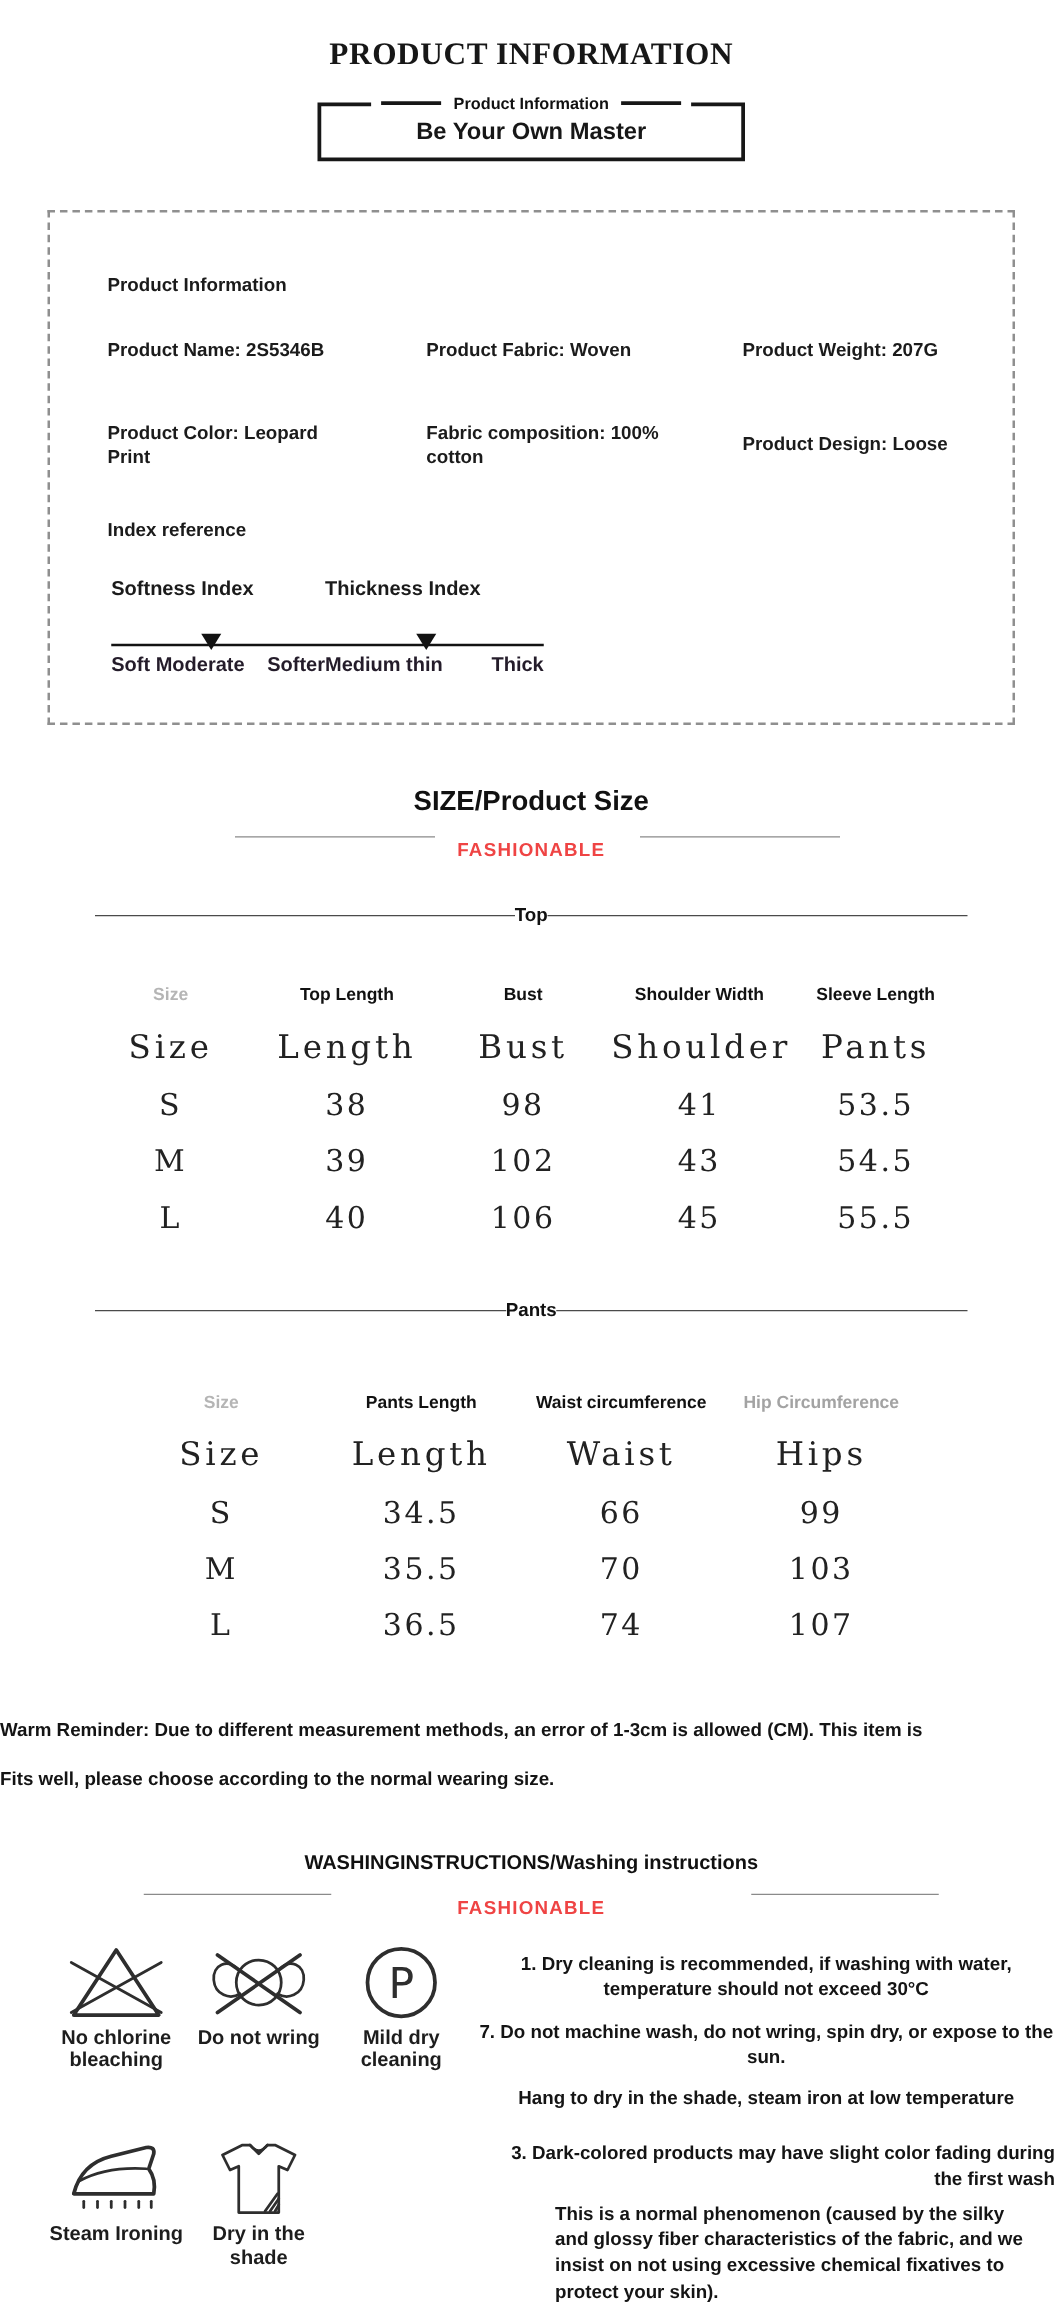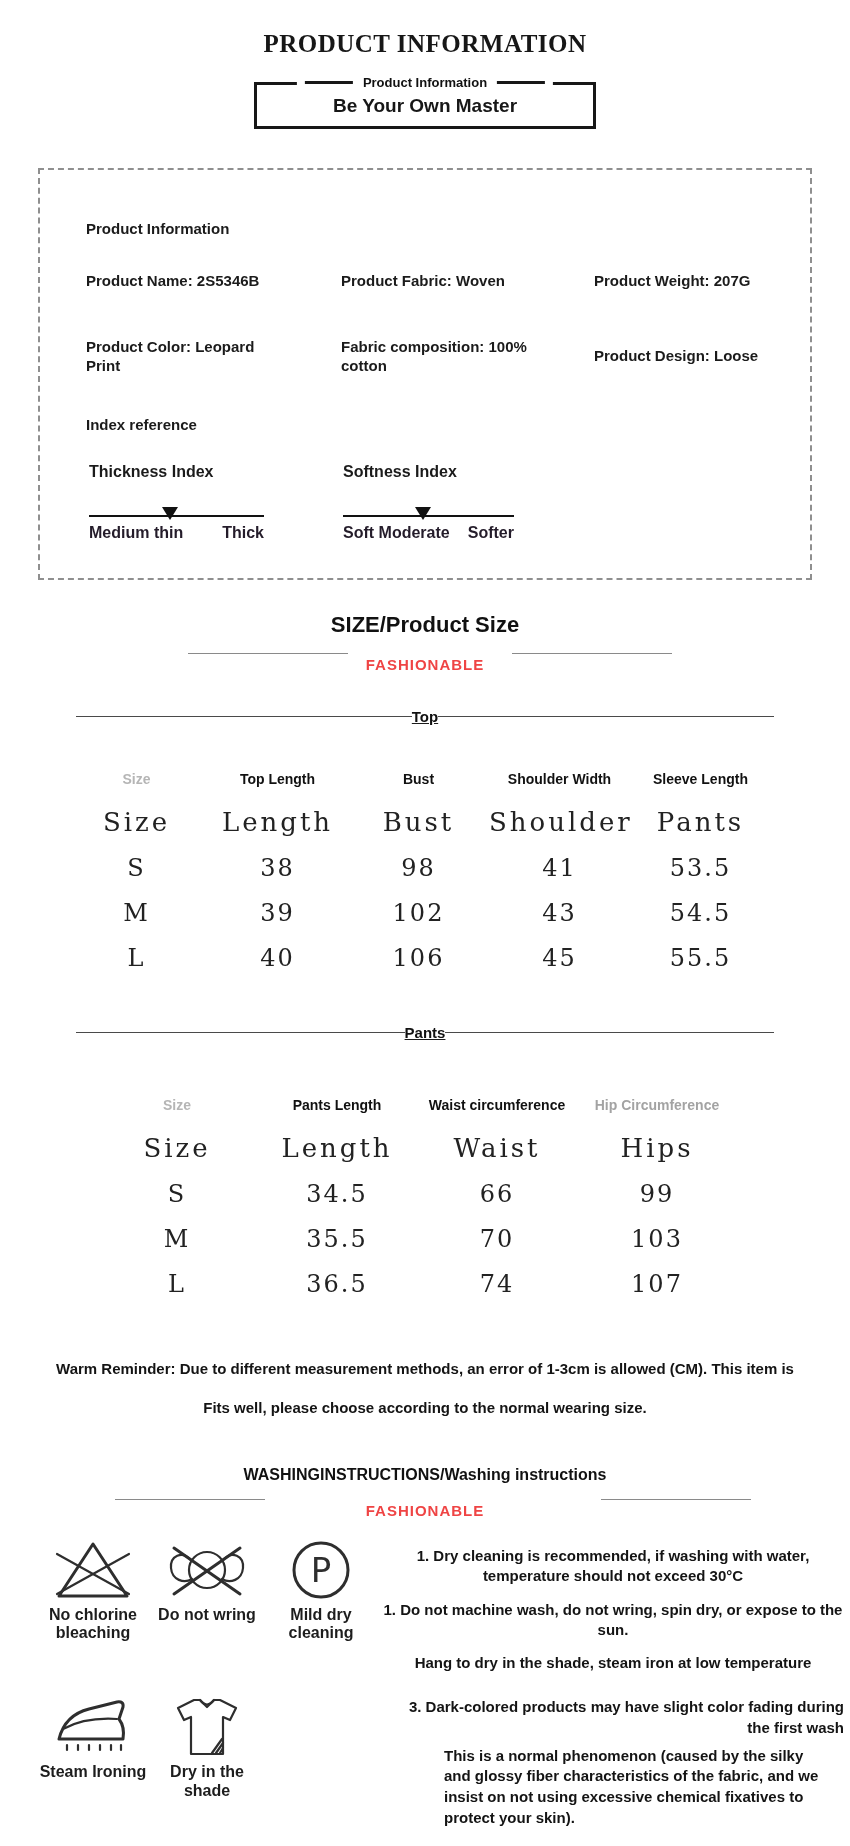--- a/index.html
+++ b/index.html
@@ -59,43 +59,43 @@
   }
   .slider-labels {
     display:flex; justify-content:space-between; align-items:baseline;
     margin-top:7px;
   }
   .lab-strong { font-size:16px; font-weight:700; color:#241c2a; }
   .lab-big { font-size:17px; font-weight:700; color:#241c2a; }
   .lab-dim { font-size:13px; font-weight:700; color:#7d7d7d; }
 
   
-  .size-title { margin-top:32px; text-align:center; font-size:22px; font-weight:700; color:#111; }
+  .size-title { margin-top:48px; text-align:center; font-size:22px; font-weight:700; color:#111; }
   .sub-row { position:relative; height:34px; margin-top:6px; }
   .sub-row .line { position:absolute; top:9px; height:0; border-top:1px solid #8a8a8a; width:160px; }
   .sub-row .line.l { left:188px; } .sub-row .line.r { right:178px; }
   .sub-row.washing .line { width:150px; }
   .sub-row.washing .line.l { left:115px; } .sub-row.washing .line.r { right:99px; }
   .fashionable {
     padding-top:12px; text-align:center; font-size:15px; font-weight:700;
     letter-spacing:1px; color:#ef4444;
   }
-  .divider { display:flex; align-items:center; margin:30px 76px 0;text-decoration:underline; }
+  .divider { display:flex; align-items:center; margin:30px 76px 0; }
   .divider .dline { flex:1; border-top:1px solid #4a4a4a; }
   .divider .dlabel { font-size:15px; font-weight:700; color:#111; }
 
   .grid5 { margin:0 0 0 66px; width:705px; display:grid; grid-template-columns:repeat(5,141px); text-align:center; }
   .grid4 { margin:0 0 0 97px; width:642px; display:grid; grid-template-columns:repeat(4,160px); text-align:center; }
   .thead { margin-top:46px; font-size:14px; font-weight:700; color:#111; }
   .thead .dim { color:#b5b5b5; }
   .thead .dim2 { color:#a3a3a3; }
   .tsub { margin-top:20px; font-family:"DejaVu Serif", serif; font-size:26px; letter-spacing:3px; color:#222; }
   .trow { margin-top:17px; font-family:"DejaVu Serif", serif; font-size:24px; letter-spacing:2px; color:#222; }
 
-  .reminder { margin-top:62px; text-align:center; font-size:15px; font-weight:700; color:#141414; }
+  .reminder { margin-top:62px; text-align:left; font-size:15px; font-weight:700; color:#141414; }
   .reminder-2 { margin-top:22px; }
 
   
   .washing-title { margin-top:50px; text-align:center; font-size:16px; font-weight:700; color:#111; }
   .wash-row { display:flex; margin:14px 0 0 36px; }
   .wash-row.second { margin-top:22px; }
   .icon-zone { width:342px; display:flex; }
   .icon-cell { width:114px; text-align:center; }
   .icon-cell svg { display:block; margin:0 auto; }
   .icon-label { margin-top:4px; font-size:16px; font-weight:700; line-height:1.15; color:#1d1d1d; }
@@ -129,40 +129,40 @@
       <div>Product Name: 2S5346B</div>
       <div>Product Fabric: Woven</div>
       <div>Product Weight: 207G</div>
       <div>Product Color: Leopard Print</div>
       <div>Fabric composition: 100% cotton</div>
       <div>Product Design: Loose</div>
     </div>
     <div class="index-heading">Index reference</div>
 
     <div class="sliders">
+      <div class="slider-col c3">
+        <div class="slider-title">Softness Index</div>
+        <div class="track">
+          <div class="marker" style="left: 47%;"></div>
+        </div>
+        <div class="slider-labels">
+          <span class="lab-strong">Soft Moderate</span>
+          <span class="lab-strong">Softer</span>
+        </div>
+      </div>
       <div class="slider-col c2">
         <div class="slider-title">Thickness Index</div>
         <div class="track">
           <div class="marker" style="left: 46%;"></div>
         </div>
         <div class="slider-labels">
           <span class="lab-strong">Medium thin</span>
           <span class="lab-strong">Thick</span>
         </div>
       </div>
-      <div class="slider-col c3">
-        <div class="slider-title">Softness Index</div>
-        <div class="track">
-          <div class="marker" style="left: 47%;"></div>
-        </div>
-        <div class="slider-labels">
-          <span class="lab-strong">Soft Moderate</span>
-          <span class="lab-strong">Softer</span>
-        </div>
-      </div>
     </div>
   </div>
 
   <div class="size-title">SIZE/Product Size</div>
   <div class="sub-row">
     <span class="line l"></span>
     <span class="line r"></span>
     <div class="fashionable">FASHIONABLE</div>
   </div>
 
@@ -278,21 +278,21 @@
       <div class="icon-cell">
         <svg width="64" height="64" viewBox="0 0 64 64">
           <circle class="ln" cx="32" cy="32" r="27"></circle>
           <text x="32" y="44" text-anchor="middle" font-family="DejaVu Sans, sans-serif" font-size="34" fill="#2e2e2e">P</text>
         </svg>
         <div class="icon-label">Mild dry cleaning</div>
       </div>
     </div>
     <div class="notes-zone">
       <div class="note first-line">1. Dry cleaning is recommended, if washing with water, temperature should not exceed 30°C</div>
-      <div class="note">1. Do not machine wash, do not wring, spin dry, or expose to the sun.</div>
+      <div class="note">7. Do not machine wash, do not wring, spin dry, or expose to the sun.</div>
       <div class="note">Hang to dry in the shade, steam iron at low temperature</div>
     </div>
   </div>
 
   <div class="wash-row second">
     <div class="icon-zone">
       <div class="icon-cell">
         <svg width="84" height="64" viewBox="0 0 84 64">
           <path class="ln" d="M8 44 L72 44 Q74 32 68 24 L72 12 Q73 6 66 7 L38 14 Q14 20 8 44 Z"></path>
           <path class="ln thin" d="M12 34 Q34 22 66 24"></path>

